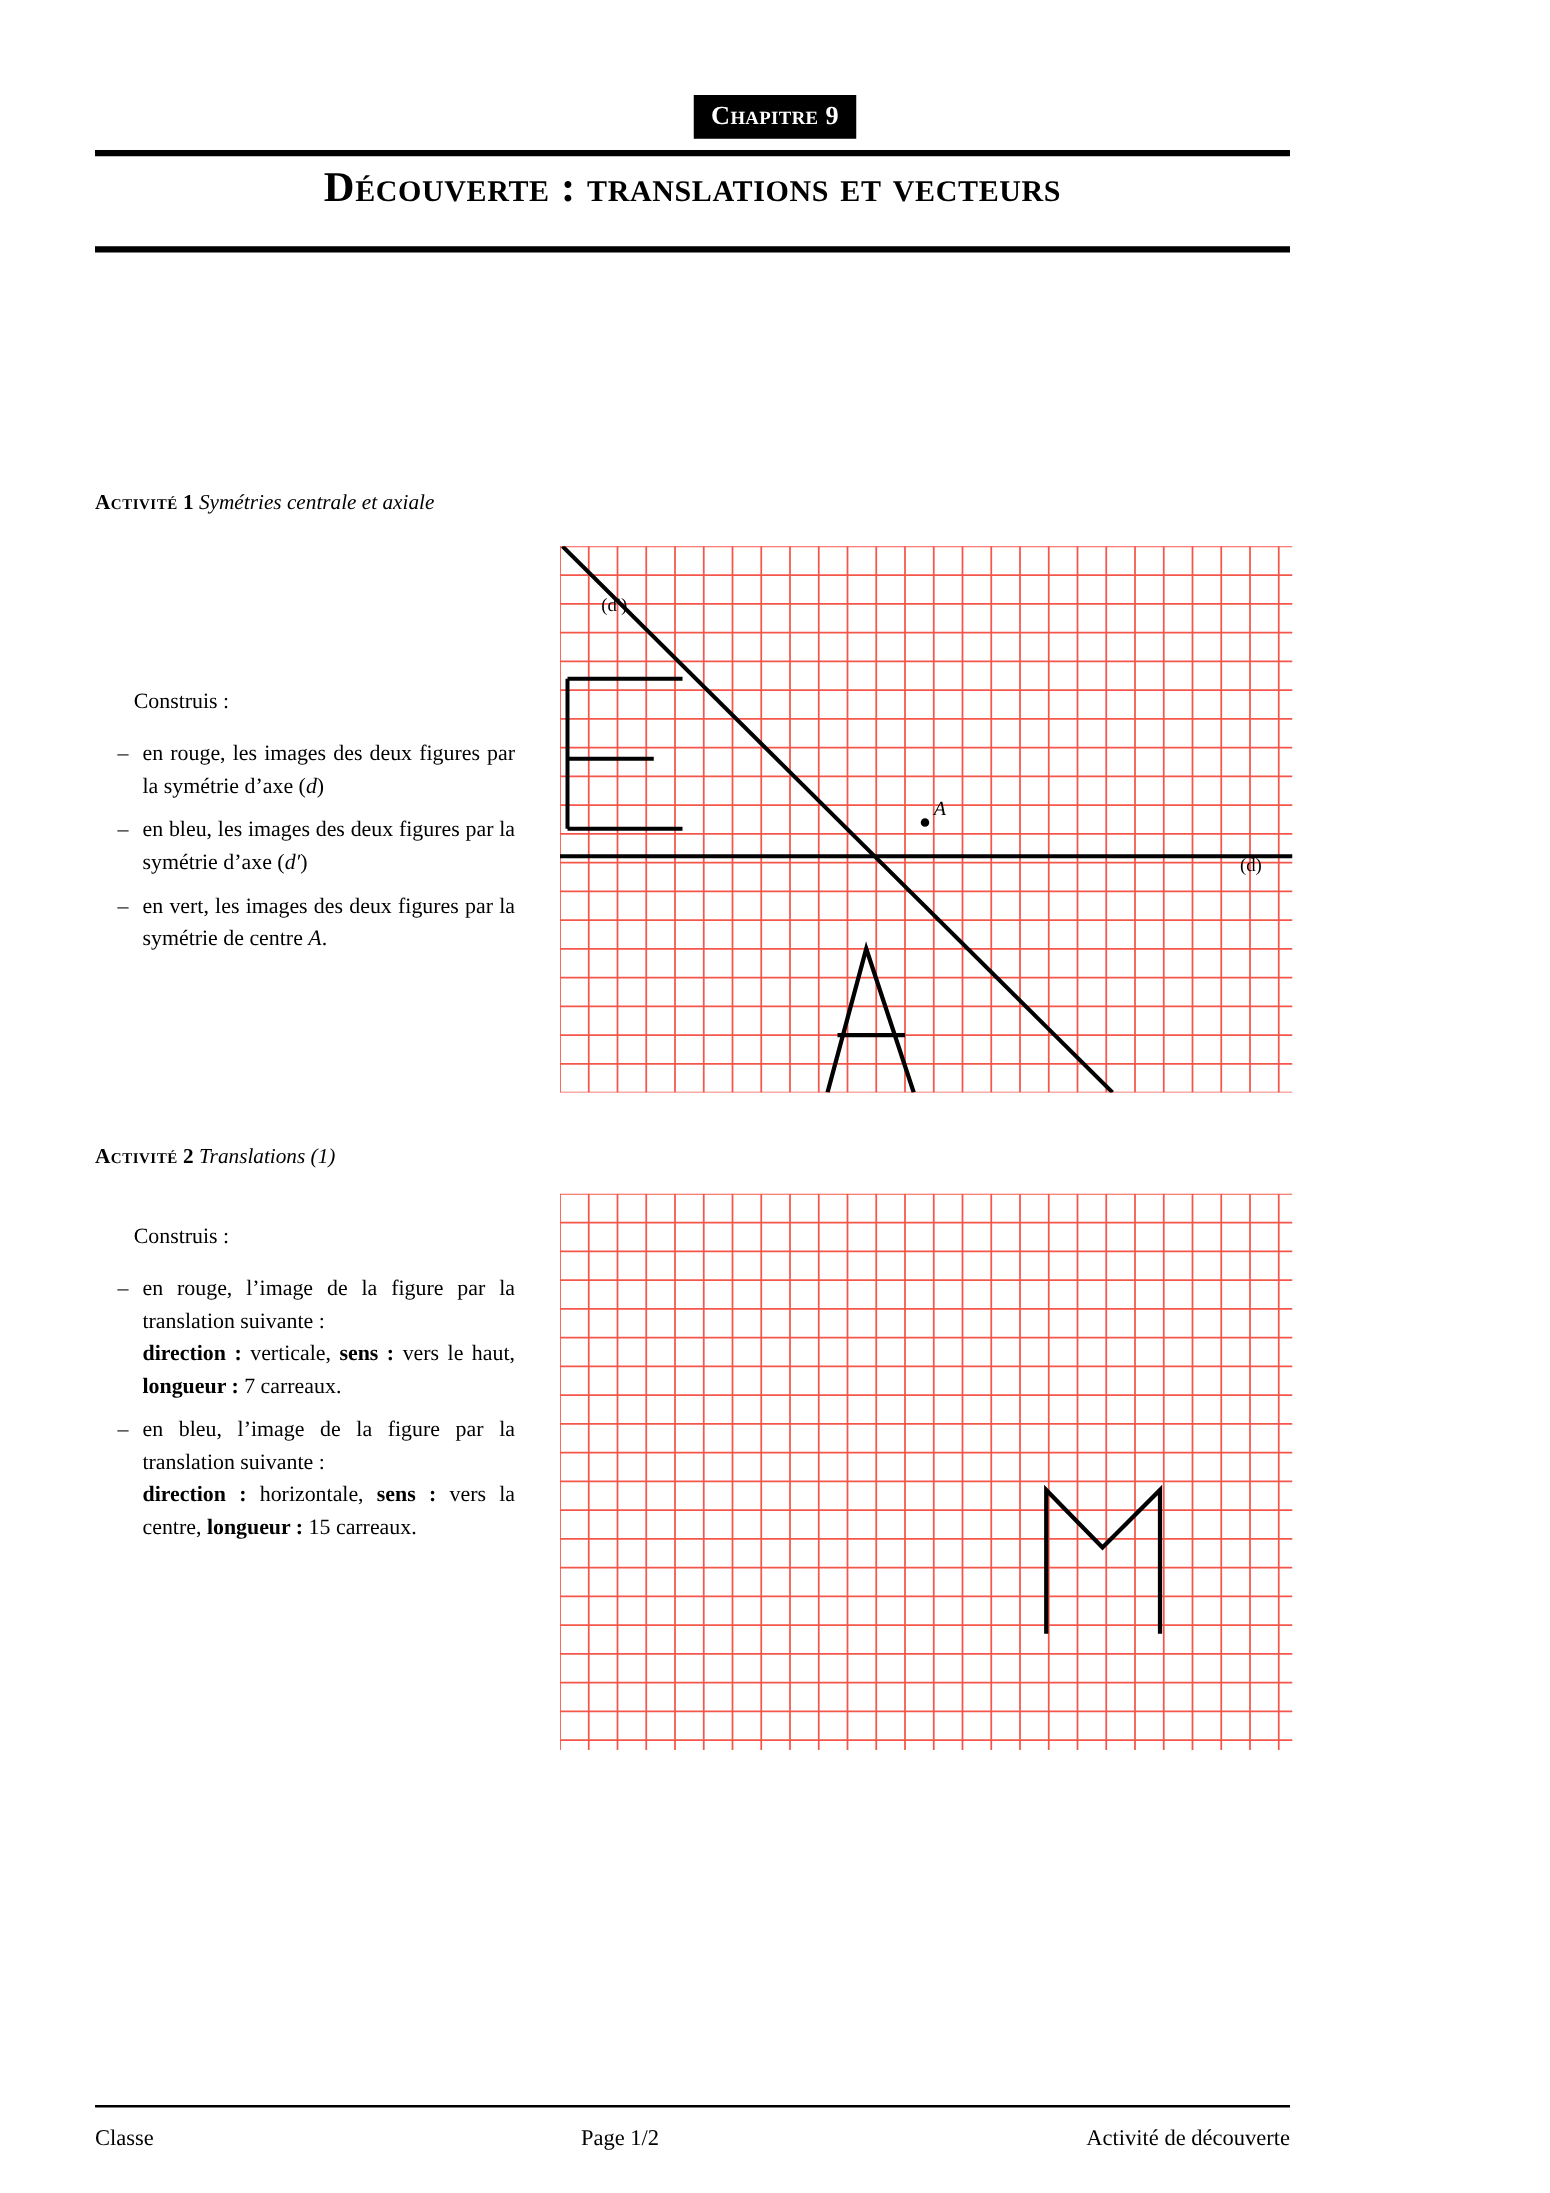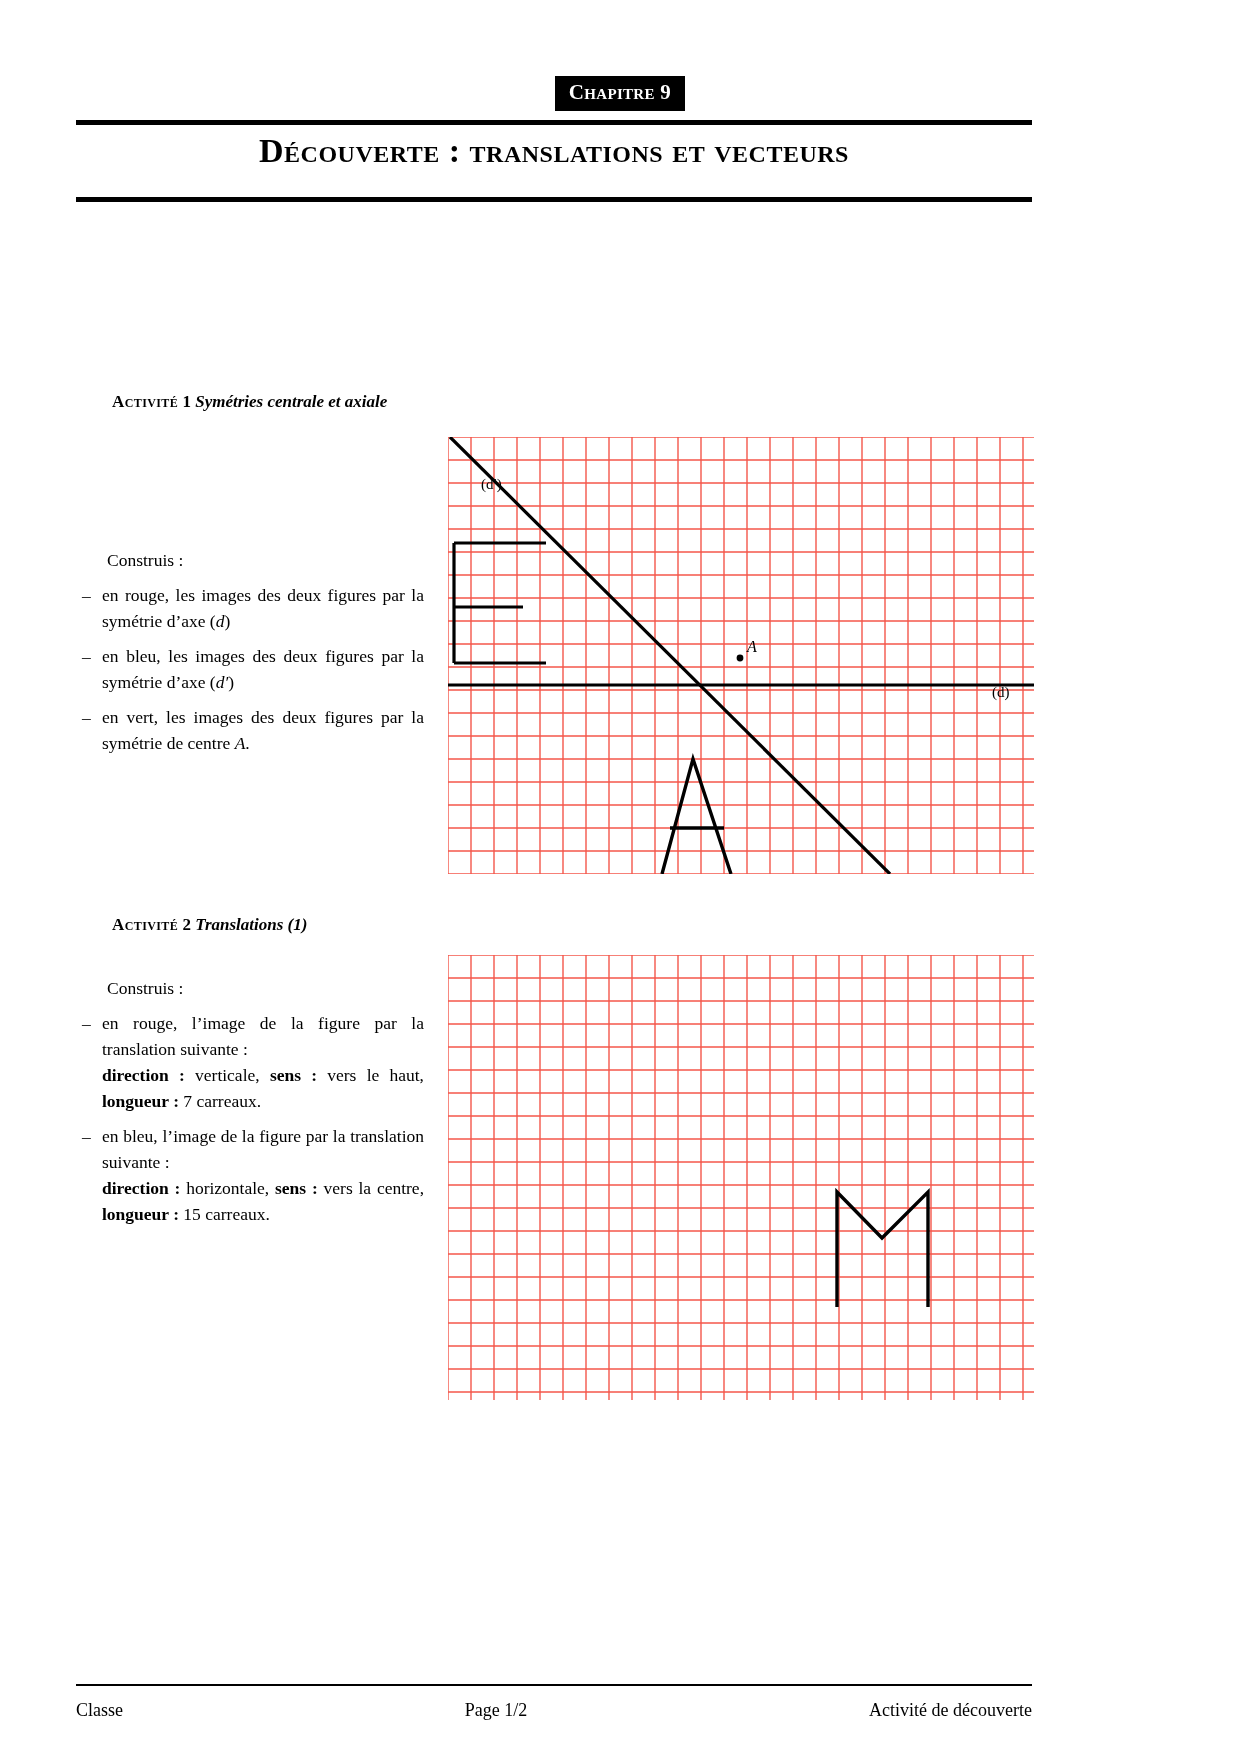--- a/index.html
+++ b/index.html
@@ -69,27 +69,26 @@
 
   
   .activity-heading {
     position: absolute;
     font-size: 17px;
   }
   .activity-heading .lbl {
     font-variant: small-caps;
     font-weight: bold;
     letter-spacing: 0.4px;
-    margin-left: 36px;
   }
   .activity-heading .num {
     font-weight: bold;
   }
   .activity-heading .ttl {
-    font-weight: bold;
+    font-weight: normal;
     font-style: italic;
   }
 
   #act1-heading { left: 76px; top: 392px; }
   #act2-heading { left: 76px; top: 915px; }
 
   
   .textcol {
     position: absolute;
     width: 352px;
@@ -100,21 +99,21 @@
   #act2-text { left: 76px; top: 975px; }
 
   .para {
     margin: 0 0 9px 0;
     text-align: justify;
   }
   .para.nojust { text-align: left; margin-left: 31px; }
 
   ul.dashlist {
     list-style: none;
-    margin: 4px;
+    margin: 16px;
     padding: 0;
   }
   ul.dashlist > li {
     position: relative;
     padding-left: 22px;
     margin-bottom: 9px;
     text-align: justify;
   }
   ul.dashlist > li::before {
     content: "\2013";

